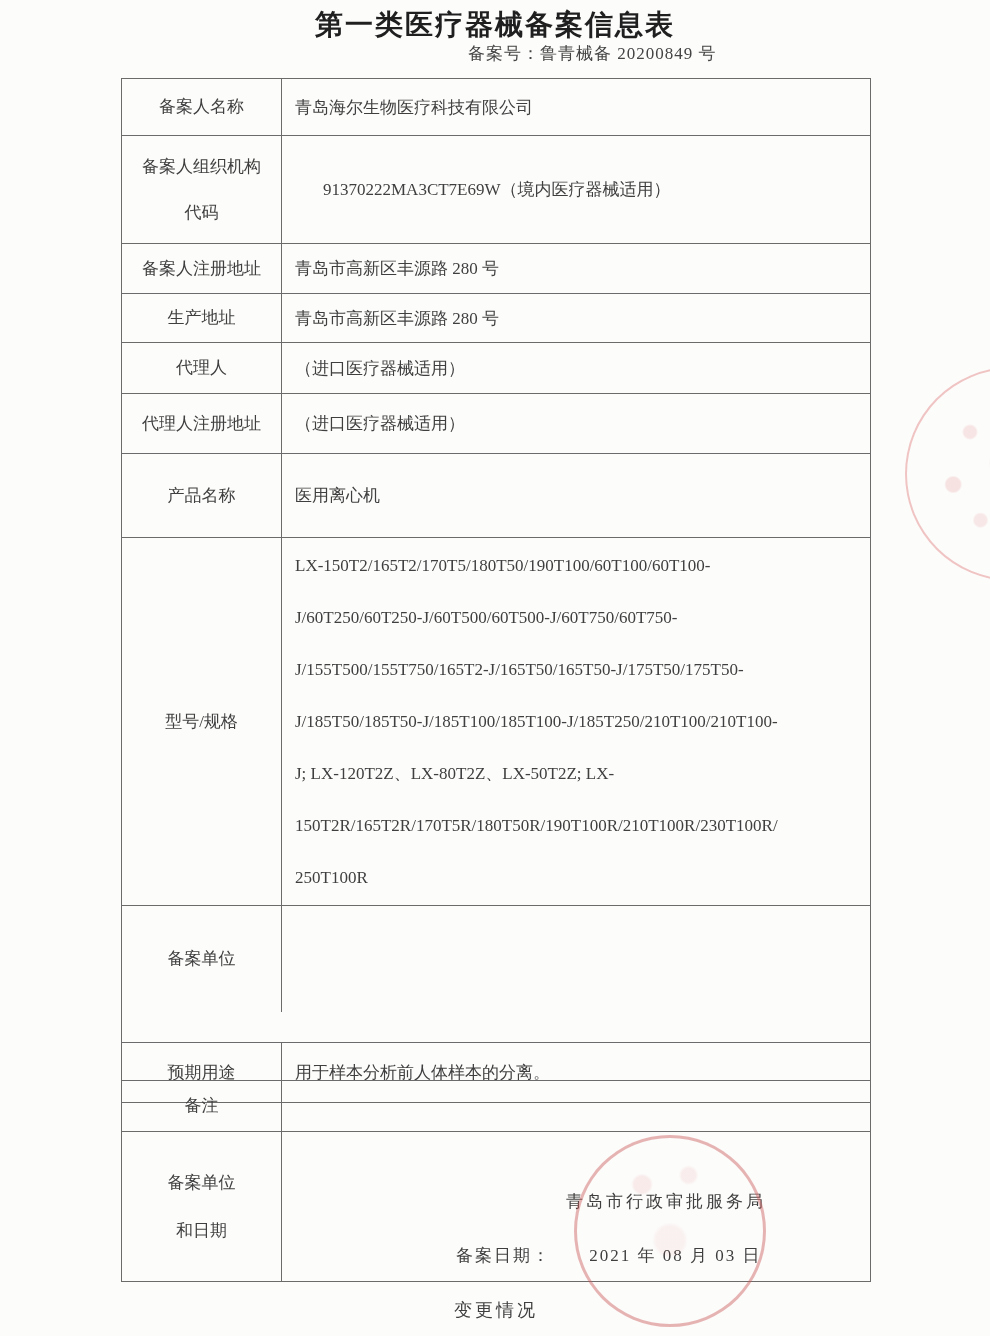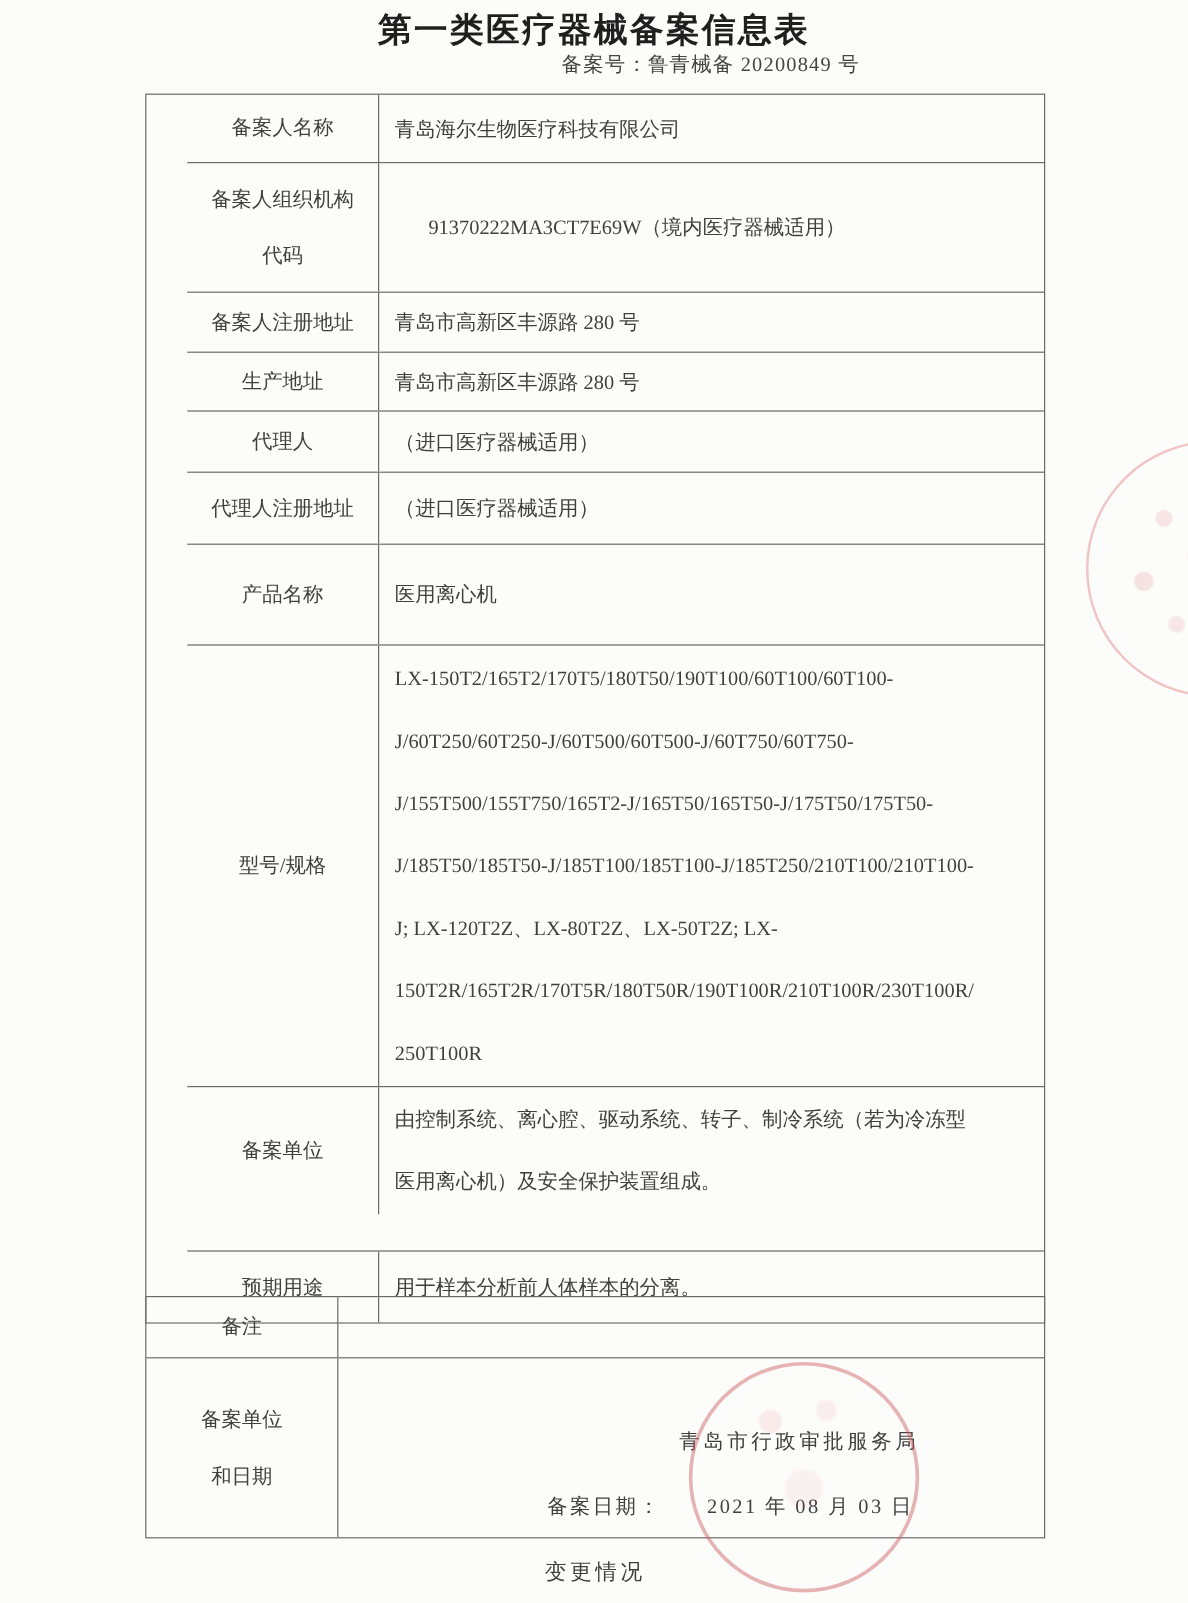--- a/index.html
+++ b/index.html
@@ -39,21 +39,21 @@
   }
 
   .tbl {
     position: absolute;
     left: 121px;
     width: 750px;
     border: 1px solid #6b6b6b;
     box-sizing: border-box;
     background: transparent;
   }
-  .tbl1 { top: 78px; padding-left: 34px; }
+  .tbl1 { top: 78px; }
   .tbl2 { top: 1080px; }
 
   .tr { display: flex; border-top: 1px solid #6b6b6b; box-sizing: border-box; }
   .tr:first-child { border-top: none; }
 
   .td { box-sizing: border-box; }
   .td.label {
     width: 160px;
     border-right: 1px solid #6b6b6b;
     display: flex;
@@ -192,22 +192,20 @@
       <div class="td value">LX-150T2/165T2/170T5/180T50/190T100/60T100/60T100-
 J/60T250/60T250-J/60T500/60T500-J/60T750/60T750-
 J/155T500/155T750/165T2-J/165T50/165T50-J/175T50/175T50-
 J/185T50/185T50-J/185T100/185T100-J/185T250/210T100/210T100-
 J; LX-120T2Z、LX-80T2Z、LX-50T2Z; LX-
 150T2R/165T2R/170T5R/180T50R/190T100R/210T100R/230T100R/
 250T100R</div>
     </div>
     <div class="tr r9">
       <div class="td label">备案单位</div>
-      <div class="td value">由控制系统、离心腔、驱动系统、转子、制冷系统（若为冷冻型
-医用离心机）及安全保护装置组成。</div>
     </div>
     <div class="tr r10">
       <div class="td label">预期用途</div>
       <div class="td value">用于样本分析前人体样本的分离。</div>
     </div>
   </div>
 
   <div class="tbl tbl2">
     <div class="tr t2r1">
       <div class="td label">备注</div>

